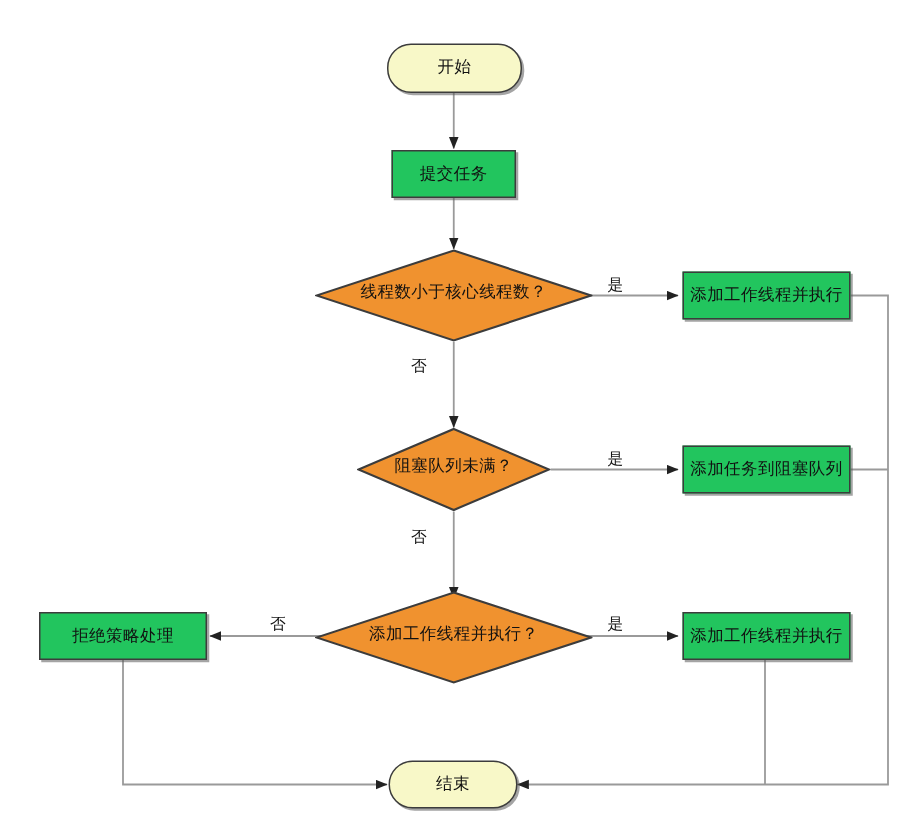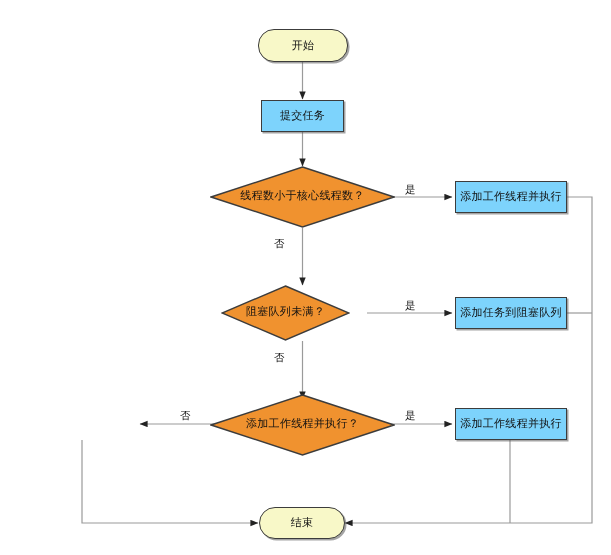--- a/index.html
+++ b/index.html
@@ -37,21 +37,21 @@
     line-height: 1.2;
     z-index: 3;
   }
   .node-terminator {
     background: #f8f8c8;
     border: 1.6px solid #3c3c3c;
     border-radius: 16px;
     box-shadow: 1.5px 1.5px 0 rgba(90,90,90,0.55);
   }
   .node-process {
-    background: #7dd3fc;
+    background: #22c55e;
     border: 1.6px solid #3c3c3c;
     box-shadow: 1.5px 1.5px 0 rgba(90,90,90,0.55);
   }
   .node-decision {
     background: transparent;
     border: none;
     box-shadow: none;
     font-family: Liberation Mono, monospace;
   }
   .diamond-shape {
@@ -129,21 +129,21 @@
     <svg class="diamond-shape" viewBox="0 0 185 62" preserveAspectRatio="none">
       <polygon points="92.5,1 184,31 92.5,61 1,31" fill="#f0922f" stroke="#3c3c3c" stroke-width="1.4"></polygon>
     </svg>
     <span class="node-label">线程数小于核心线程数？</span>
   </div>
 
   <div class="node node-process" style="left:455px; top:181px; width:112px; height:32px;">
     <span class="node-label">添加工作线程并执行</span>
   </div>
 
-  <div class="node node-decision" style="left:221px; top:285px; width:129px; height:56px;">
+  <div class="node node-decision" style="left:238px; top:285px; width:129px; height:56px;">
     <svg class="diamond-shape" viewBox="0 0 129 56" preserveAspectRatio="none">
       <polygon points="64.5,1 128,28 64.5,55 1,28" fill="#f0922f" stroke="#3c3c3c" stroke-width="1.4"></polygon>
     </svg>
     <span class="node-label">阻塞队列未满？</span>
   </div>
 
   <div class="node node-process" style="left:455px; top:297px; width:112px; height:32px;">
     <span class="node-label">添加任务到阻塞队列</span>
   </div>
 
@@ -151,20 +151,23 @@
     <svg class="diamond-shape" viewBox="0 0 185 62" preserveAspectRatio="none">
       <polygon points="92.5,1 184,31 92.5,61 1,31" fill="#f0922f" stroke="#3c3c3c" stroke-width="1.4"></polygon>
     </svg>
     <span class="node-label">添加工作线程并执行？</span>
   </div>
 
   <div class="node node-process" style="left:455px; top:408px; width:112px; height:32px;">
     <span class="node-label">添加工作线程并执行</span>
   </div>
 
+  <div class="node node-process" style="left:26px; top:408px; width:112px; height:32px;">
+    <span class="node-label">拒绝策略处理</span>
+  </div>
 
   <div class="node node-terminator" style="left:259px; top:507px; width:86px; height:32px;">
     <span class="node-label">结束</span>
   </div>
 
   <span class="edge-label" style="left:405px; top:183px;">是</span>
   <span class="edge-label" style="left:274px; top:237px;">否</span>
   <span class="edge-label" style="left:405px; top:299px;">是</span>
   <span class="edge-label" style="left:274px; top:351px;">否</span>
   <span class="edge-label" style="left:405px; top:409px;">是</span>

